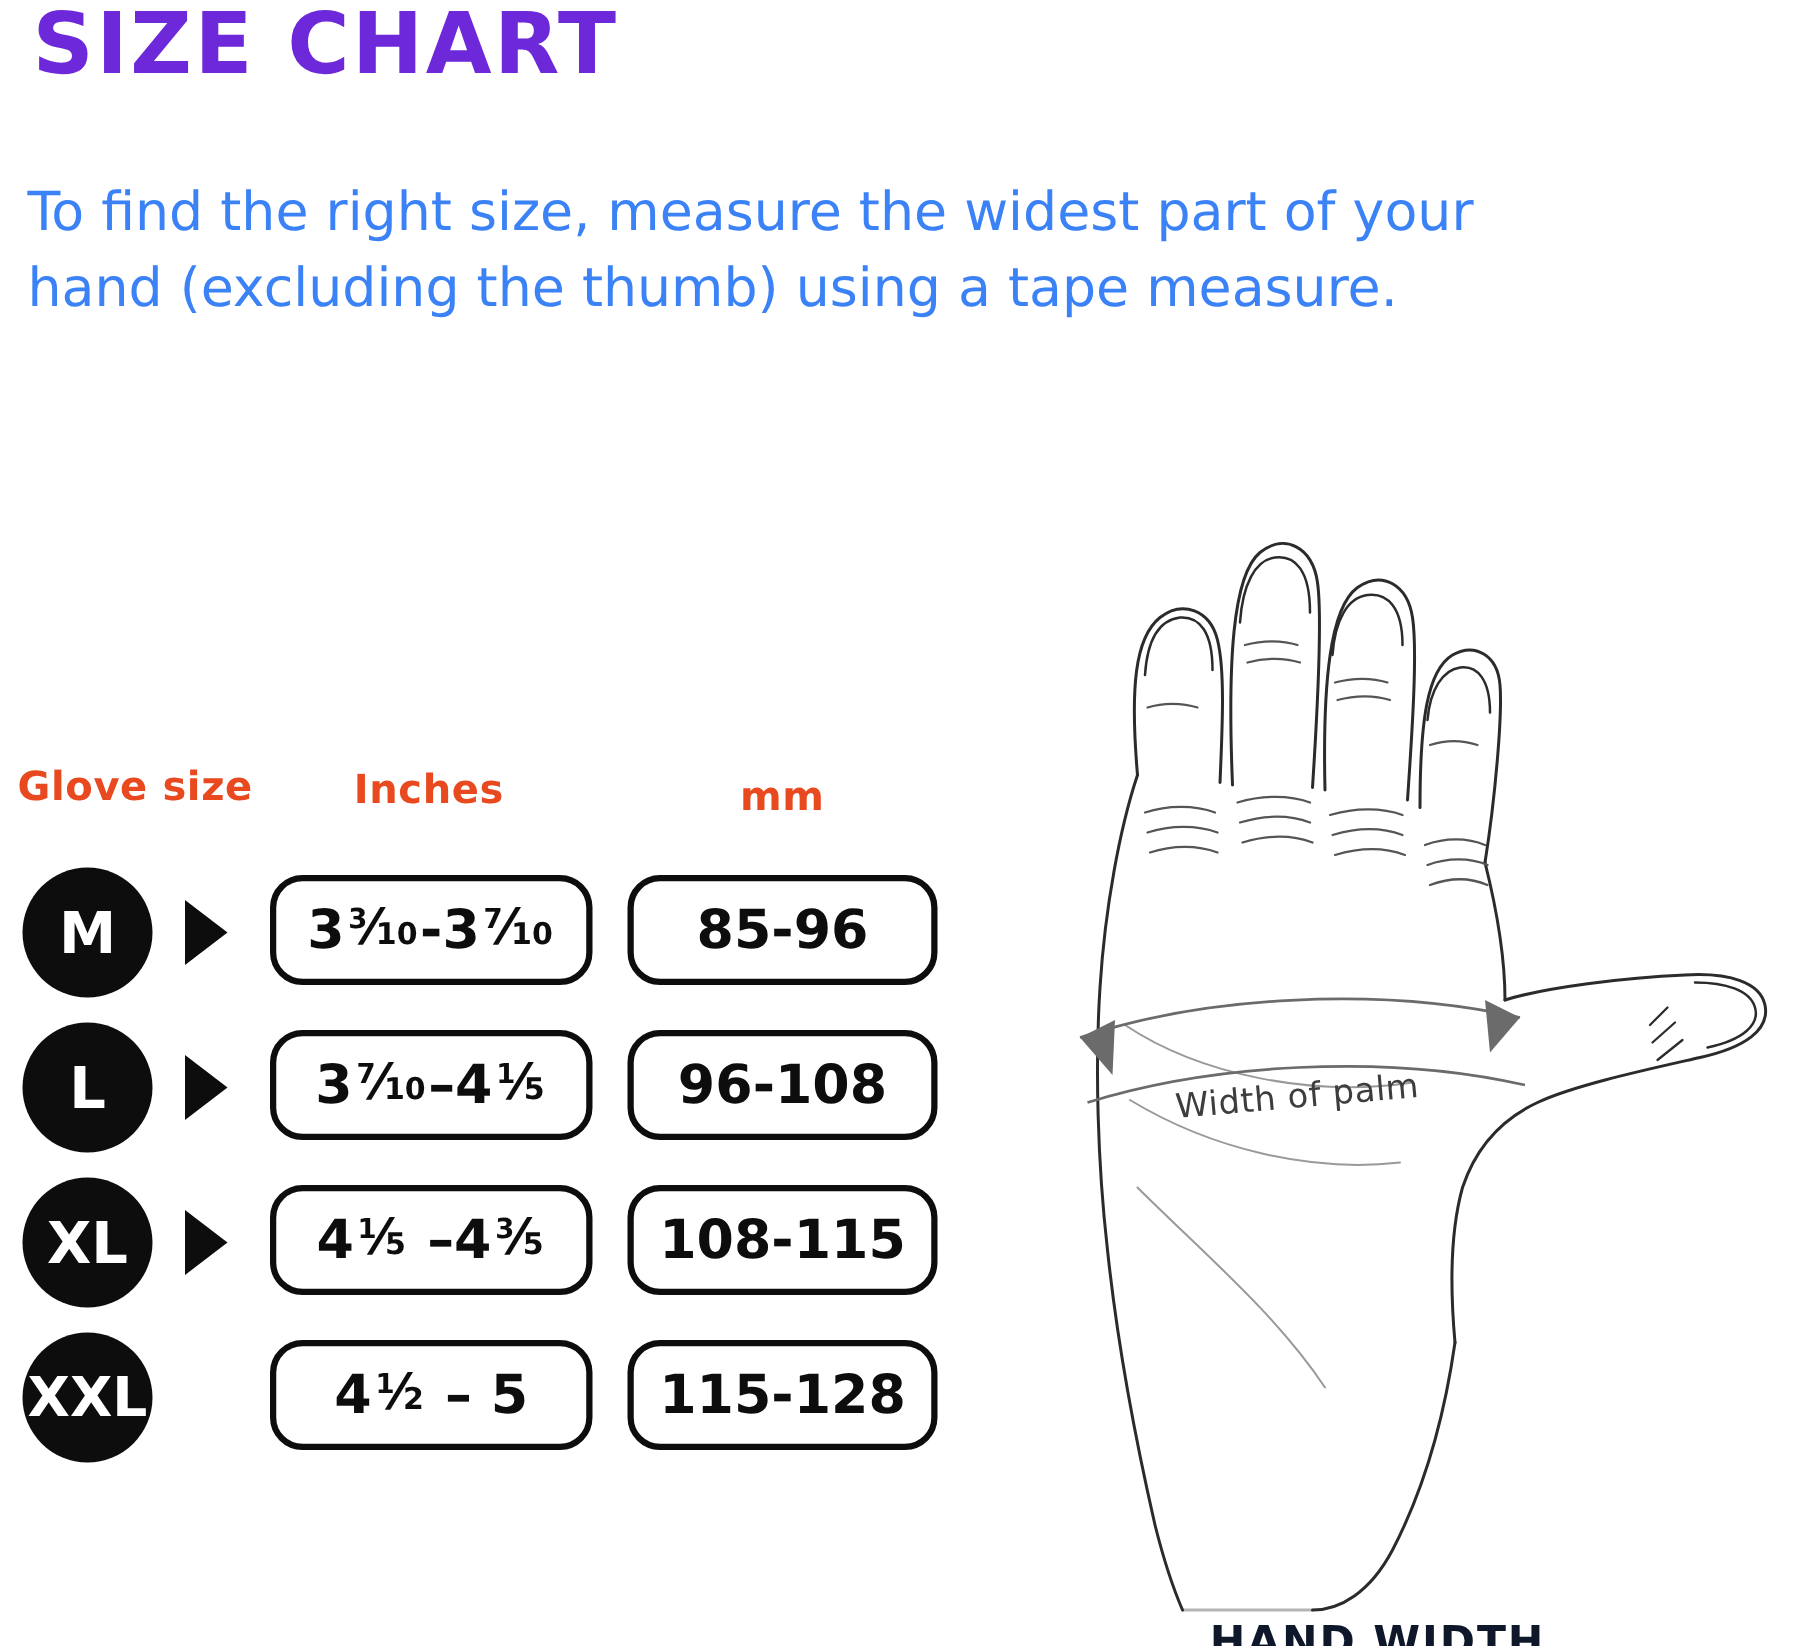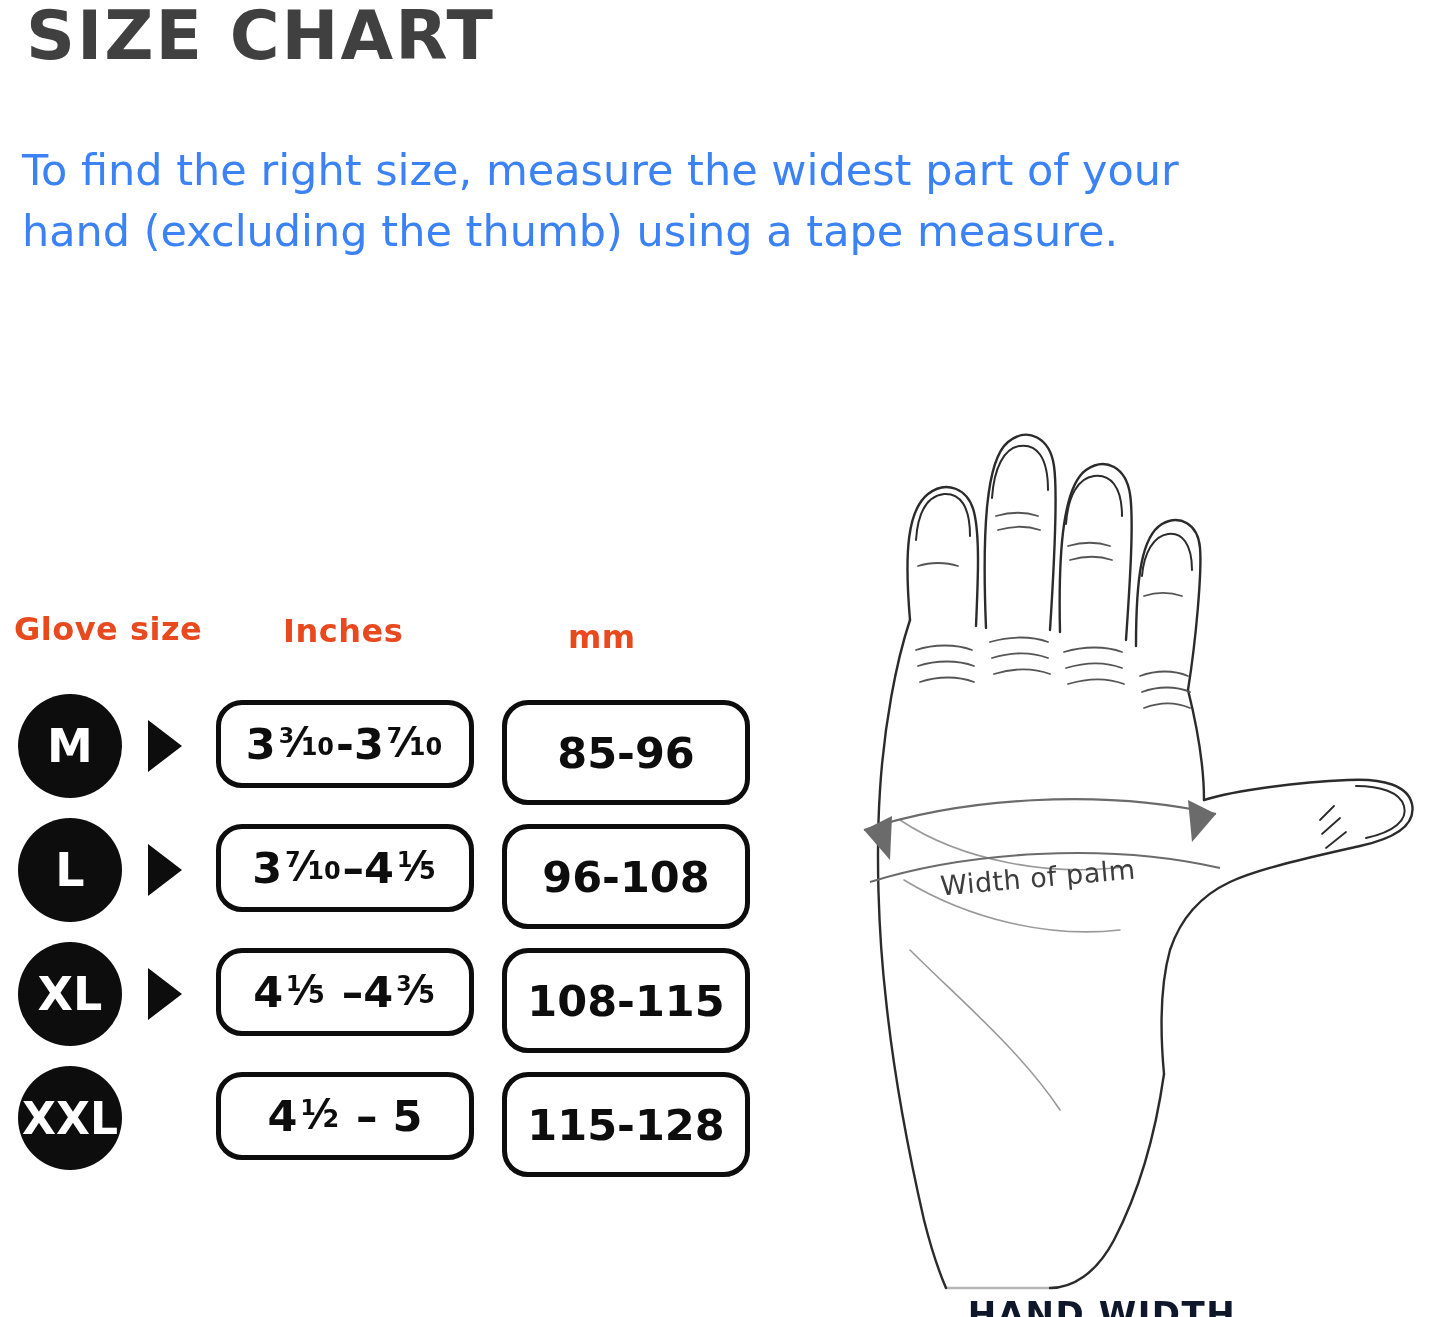--- a/index.html
+++ b/index.html
@@ -22,21 +22,21 @@
   }
 
   
   .title {
     position: absolute;
     left: 26px;
     top: 2px;
     font-size: 68px;
     font-weight: bold;
     letter-spacing: 2px;
-    color: #404040;
+    color: #6d28d9;
     line-height: 1.0;
   }
   .subtitle {
     position: absolute;
     left: 22px;
     top: 140px;
     width: 1230px;
     font-size: 43px;
     line-height: 1.42;
     color: #3b82f6;
@@ -53,21 +53,21 @@
   }
   .th {
     position: absolute;
     color: #e8491f;
     font-size: 32px;
     font-weight: bold;
     letter-spacing: 0.5px;
   }
   .th-glove { left: 14px; top: 0; }
   .th-inches { left: 283px; top: 2px; }
-  .th-mm { left: 568px; top: 8px; }
+  .th-mm { left: 592px; top: 8px; }
 
   .rows {
     position: absolute;
     left: 0;
     top: 690px;
     width: 800px;
   }
   .row {
     position: relative;
     height: 124px;
@@ -116,21 +116,21 @@
   .pill-inches {
     left: 216px;
     top: 10px;
     width: 258px;
     height: 88px;
   }
   .pill-mm {
     left: 502px;
     top: 10px;
     width: 248px;
-    height: 105px;
+    height: 88px;
   }
   .fracwrap {
     display: inline-flex;
     align-items: center;
     margin: 0 2px 0 3px;
     transform: translateY(-2px);
   }
   .fracwrap .num {
     font-size: 22px;
     align-self: flex-start;

